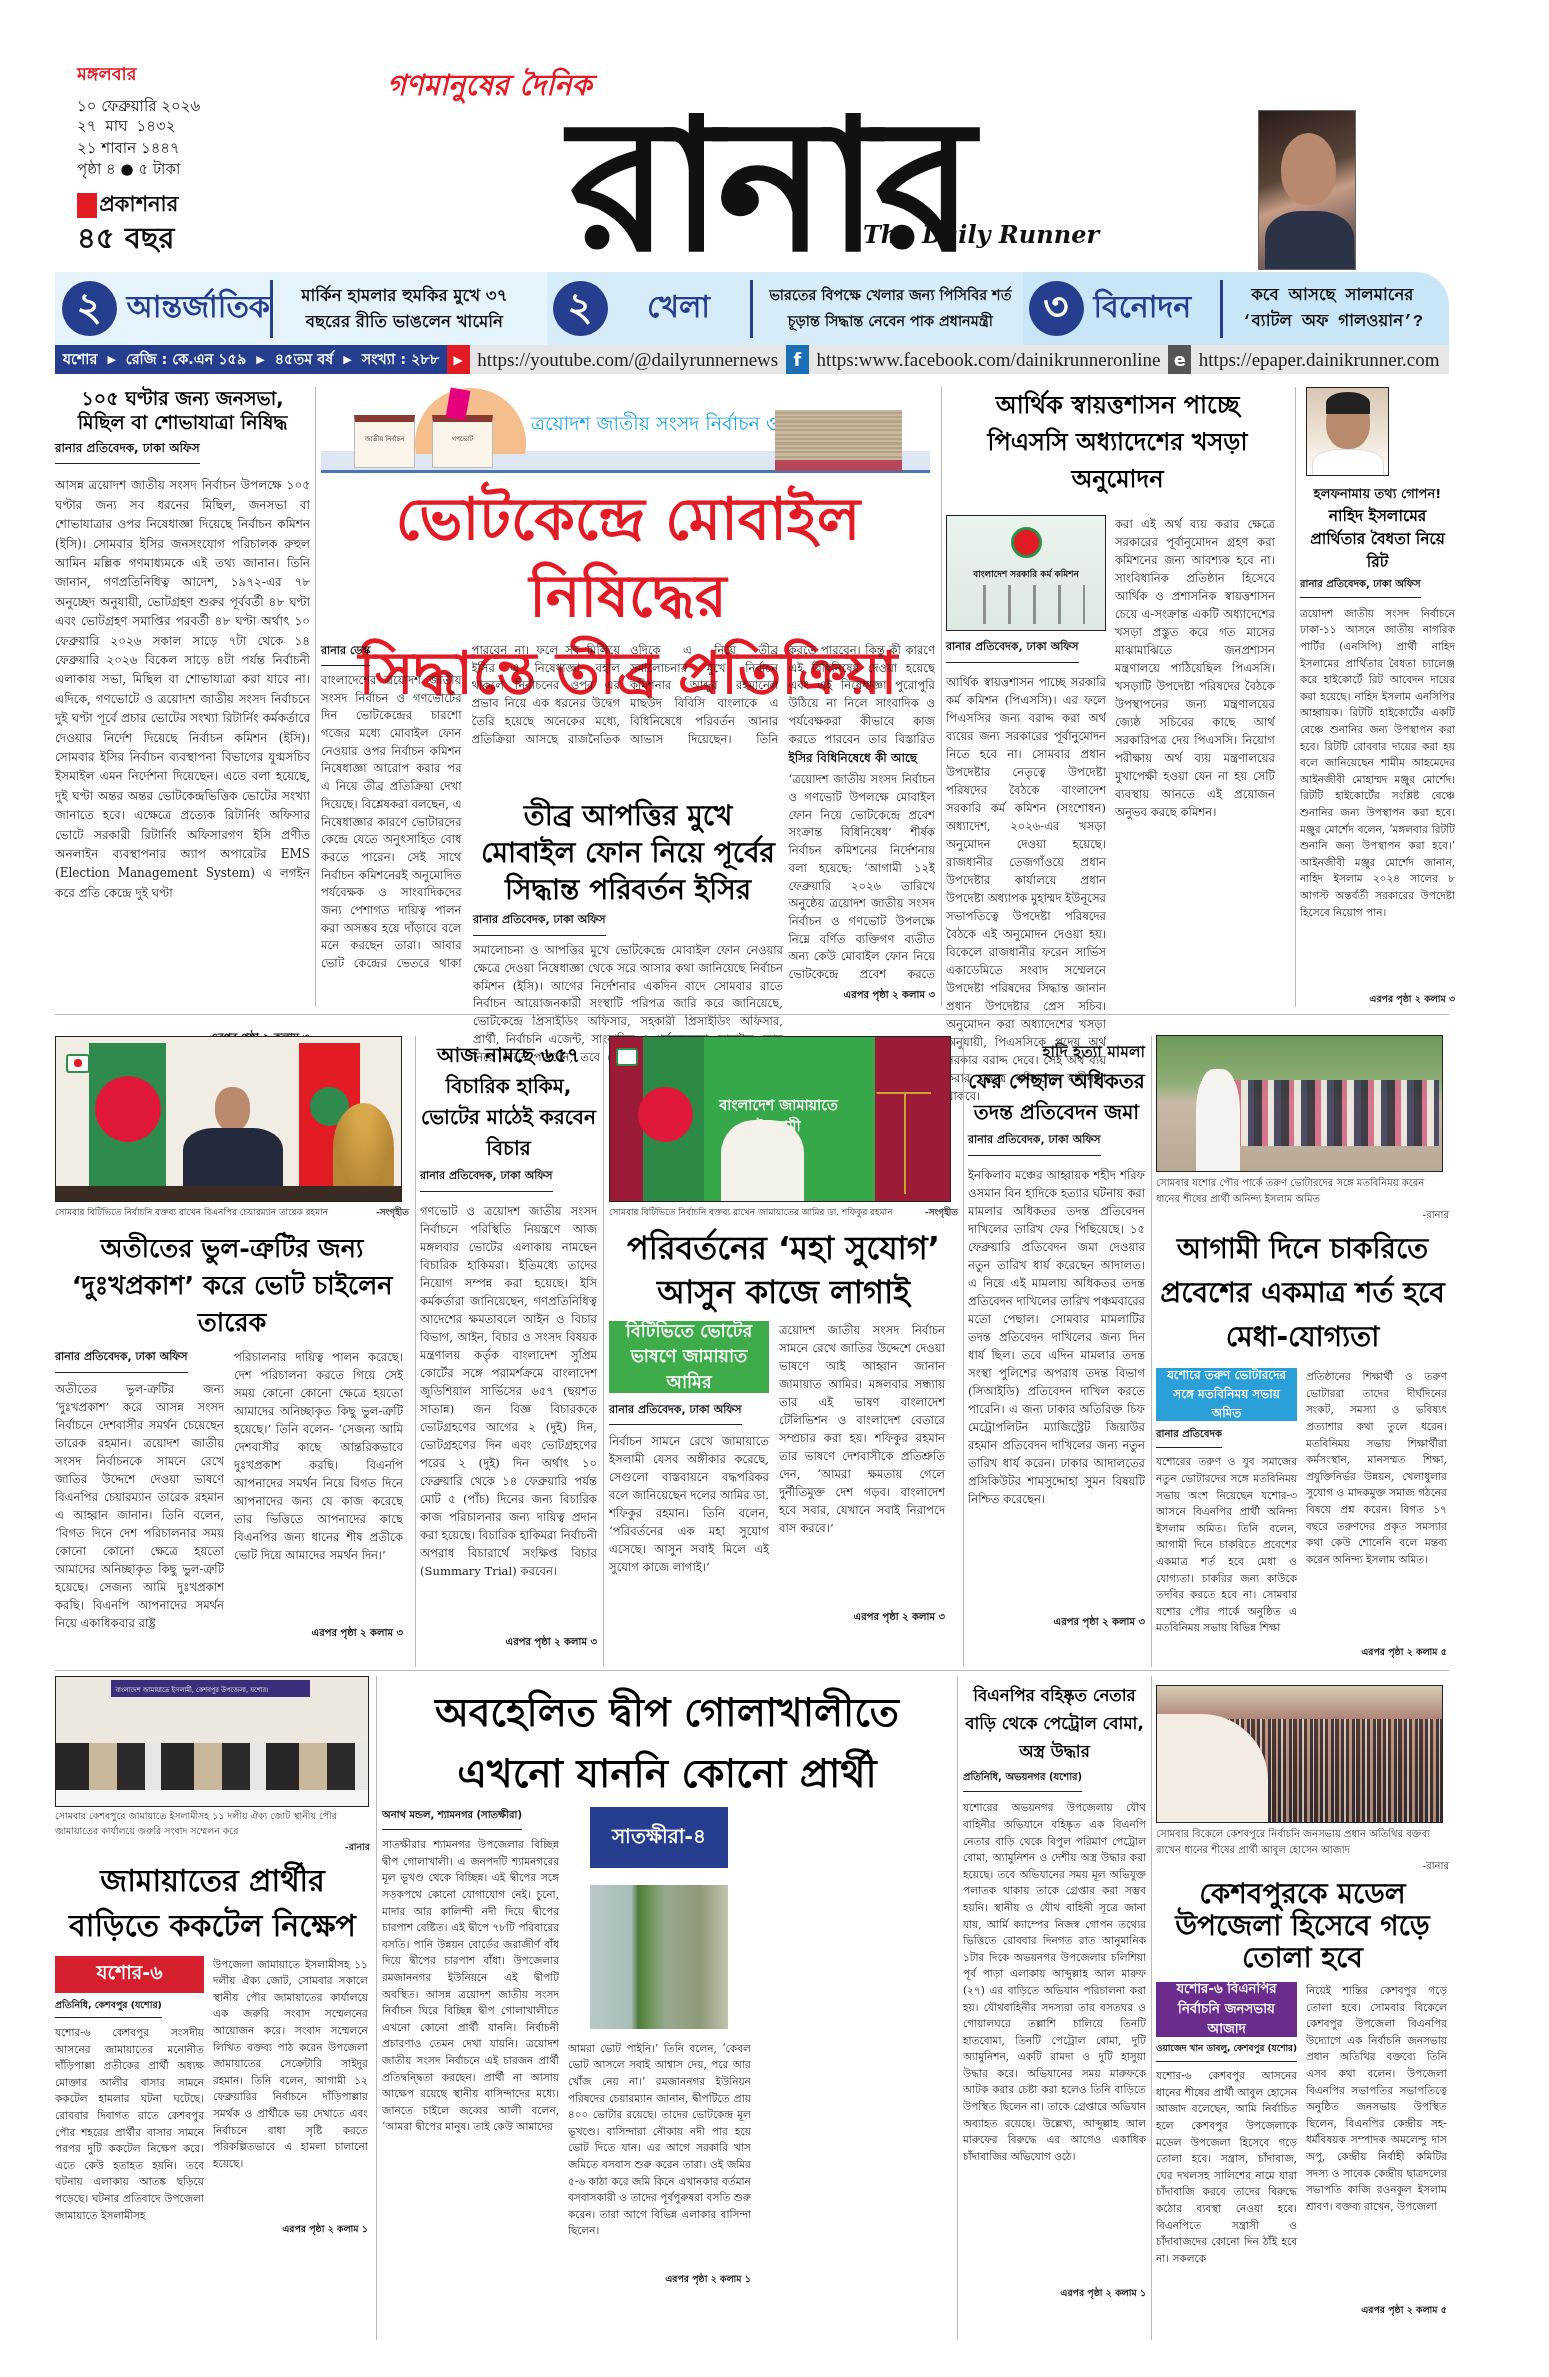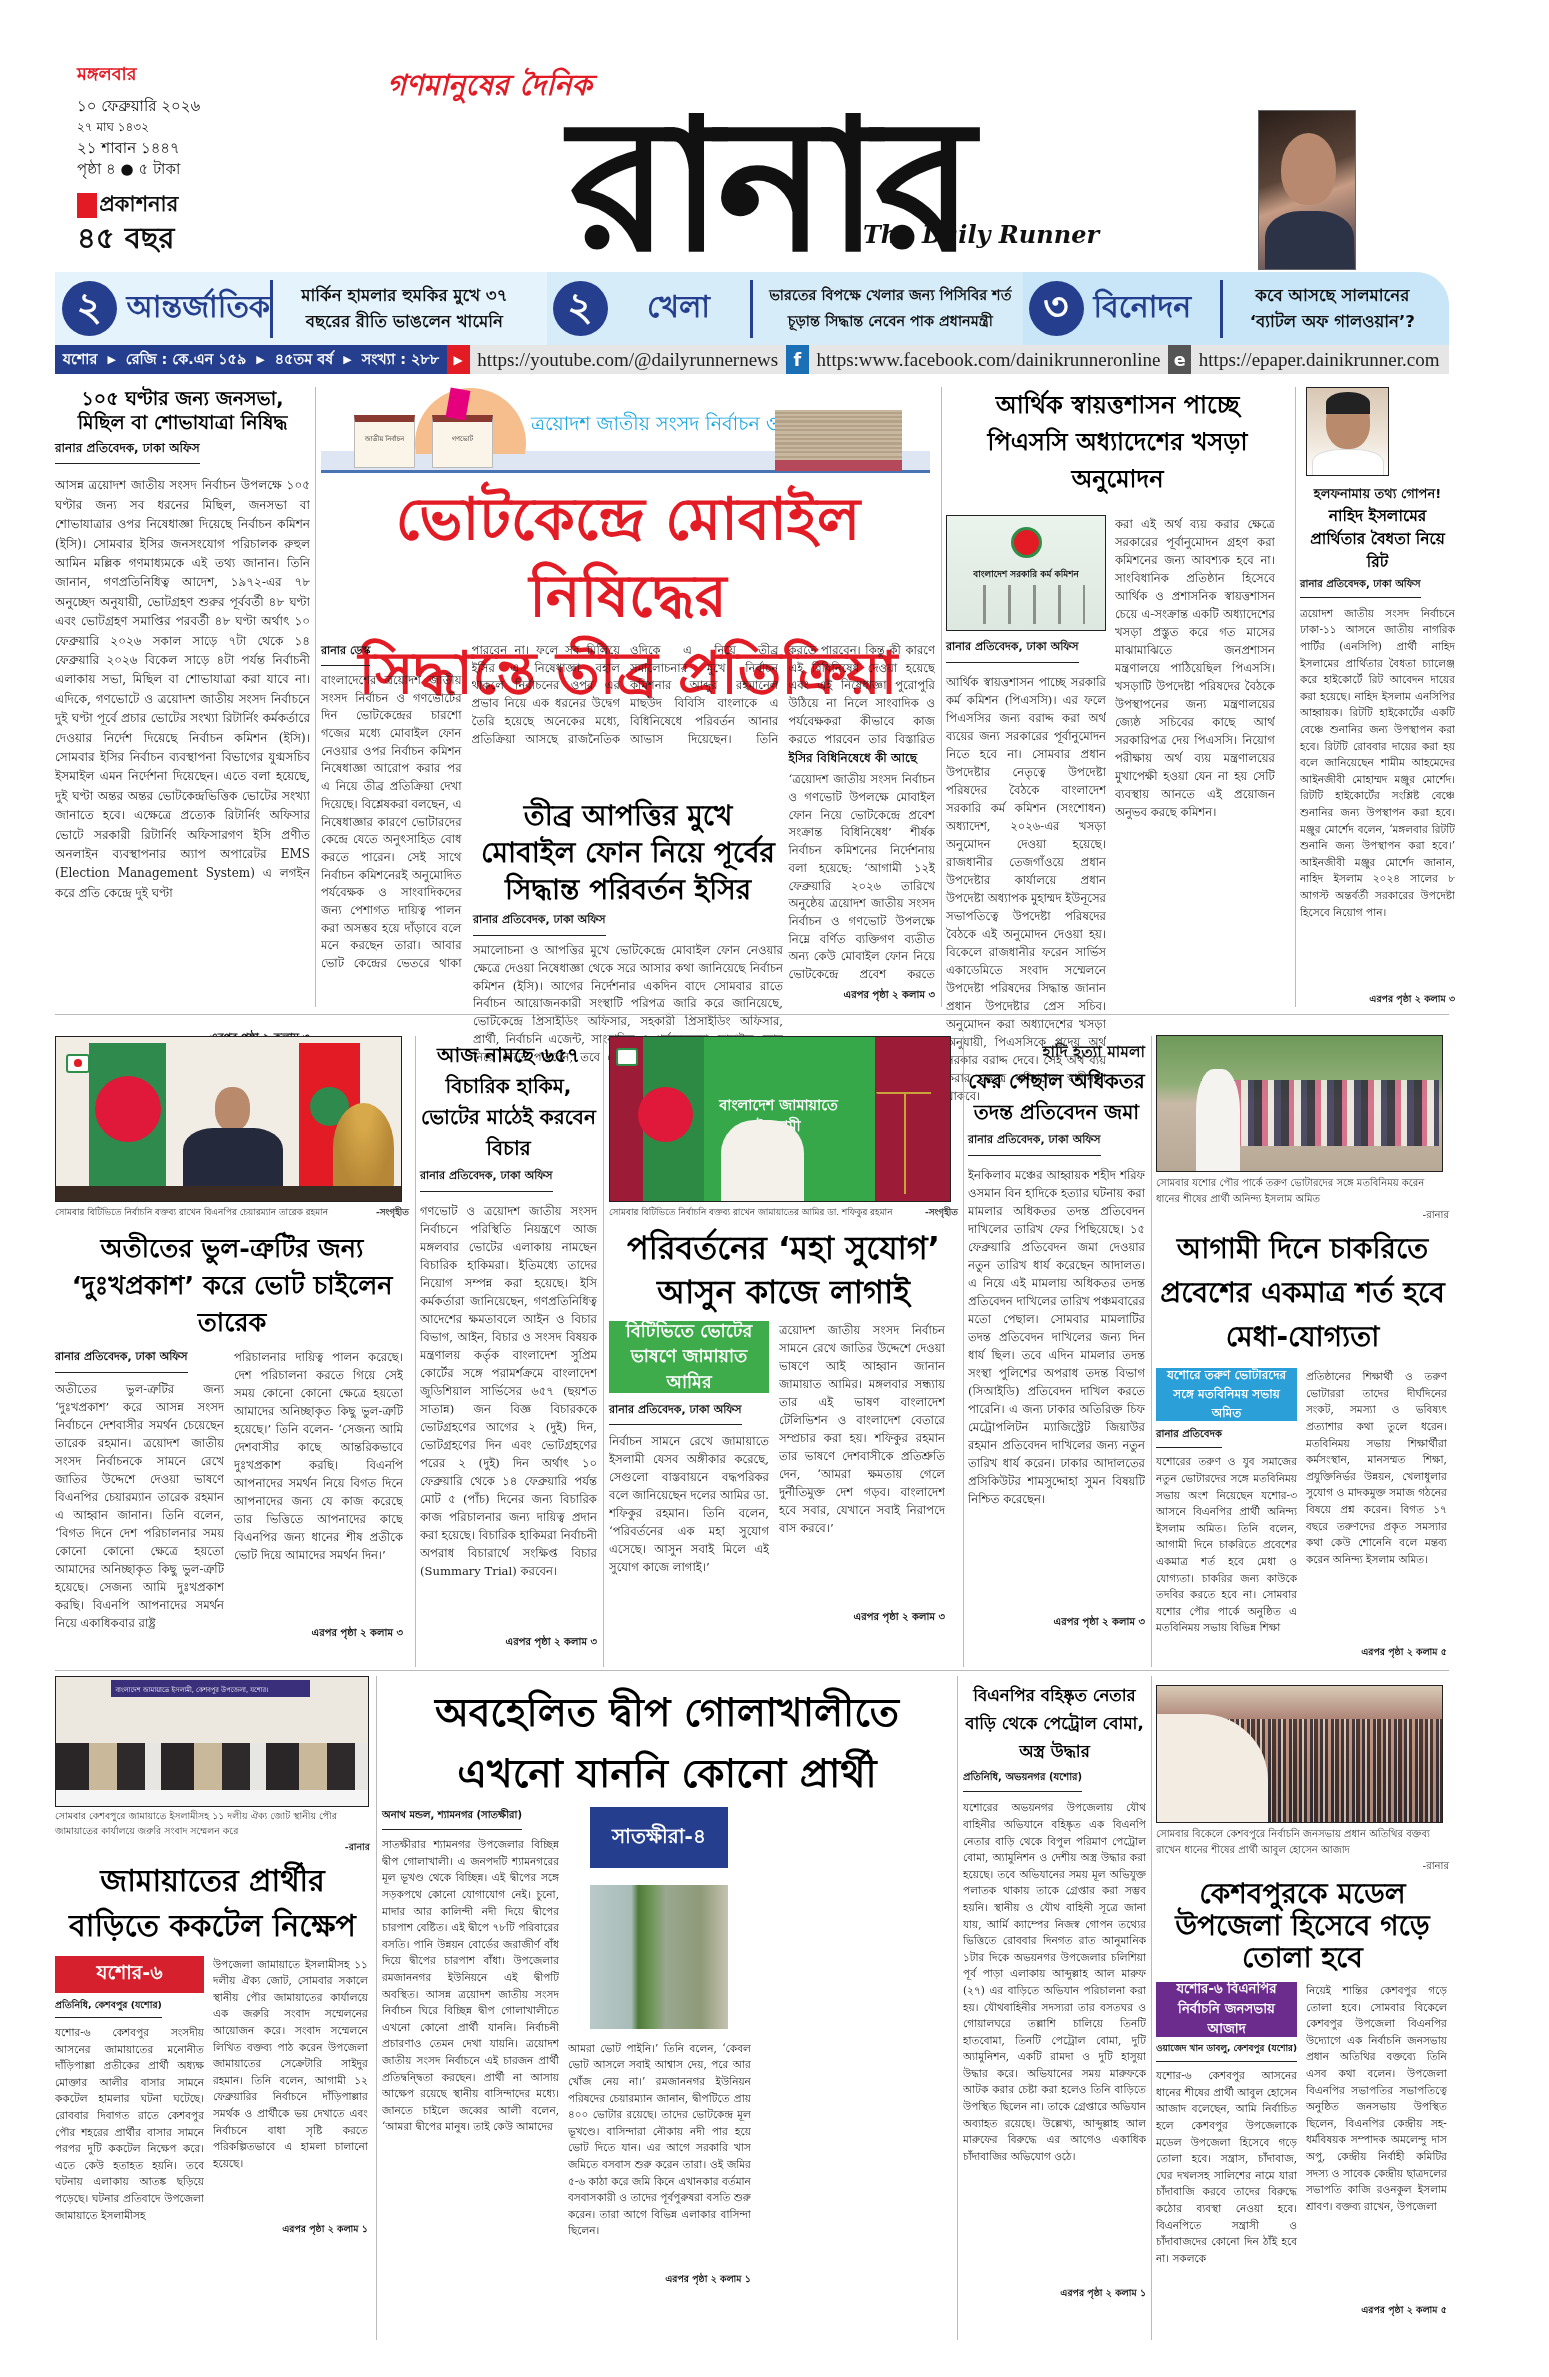--- a/index.html
+++ b/index.html
@@ -25,21 +25,21 @@
   .link-icon { width: 23px; height: 100%; display: flex; align-items: center; justify-content: center; color: #fff; font-weight: bold; font-size: 17.7px; }
   .link-text { padding: 0 7.7px; font-family: "Liberation Serif", serif; font-size: 19px; color: #222; white-space: nowrap; }
   .tag-box { color: #fff; font-weight: bold; text-align: center; display: flex; align-items: center; justify-content: center; }
 </style>
 </head>
 <body>
 
 <div class="abs" style="left:77px;top:61px;width:144px;">
   <div class="red" style="font-size:17.7px;font-weight:bold;margin-bottom:5.5px;">মঙ্গলবার</div>
   <div style="font-size:15px;line-height:21px;">১০ ফেব্রুয়ারি ২০২৬</div>
-  <div style="font-size:12px;line-height:21px;">২৭ মাঘ ১৪৩২</div>
+  <div style="font-size:15px;line-height:21px;font-family:Liberation Mono, monospace;">২৭ মাঘ ১৪৩২</div>
   <div style="font-size:15px;line-height:21px;">২১ শাবান ১৪৪৭</div>
   <div style="font-size:15px;line-height:21px;">পৃষ্ঠা ৪ ● ৫ টাকা</div>
 </div>
 <div class="abs" style="left:77px;top:188px;width:144px;">
   <div style="display:flex;align-items:center;">
     <span style="display:inline-block;width:20px;height:25.5px;background:#e21b25;margin-right:2.2px;"></span>
     <span style="font-size:21px;font-weight:900;">প্রকাশনার</span>
   </div>
   <div style="font-size:29px;font-weight:900;line-height:1.1;">৪৫ বছর</div>
 </div>
@@ -63,21 +63,21 @@
   <div style="display:flex;align-items:center;width:476px;gap:10px;background:#d6ecf9;height:100%;padding-left:5.5px;">
     <div class="strip-circle">২</div>
     <div class="strip-cat" style="width:122px;text-align:center;">খেলা</div>
     <div class="strip-sep"></div>
     <div class="strip-teaser" style="width:255px;font-size:14.4px;">ভারতের বিপক্ষে খেলার জন্য পিসিবির শর্ত চূড়ান্ত সিদ্ধান্ত নেবেন পাক প্রধানমন্ত্রী</div>
   </div>
   <div style="display:flex;align-items:center;width:426px;gap:10px;background:#c8e6f7;height:100%;padding-left:5.5px;border-radius:0 33px 0 0;">
     <div class="strip-circle">৩</div>
     <div class="strip-cat" style="width:116px;">বিনোদন</div>
     <div class="strip-sep"></div>
-    <div class="strip-teaser" style="width:199px;">কবে আসছে সালমানের ‘ব্যাটল অফ গালওয়ান’?</div>
+    <div class="strip-teaser" style="width:199px;font-family:Liberation Mono, monospace;">কবে আসছে সালমানের ‘ব্যাটল অফ গালওয়ান’?</div>
   </div>
 </div>
 
 <div class="abs infobar" style="left:55px;top:345px;width:1394px;">
   <div class="info-left">
     <span>যশোর</span>
       <span style="font-size:11px;">▶</span>
     <span>রেজি : কে.এন ১৫৯</span>
       <span style="font-size:11px;">▶</span>
     <span>৪৫তম বর্ষ</span>

